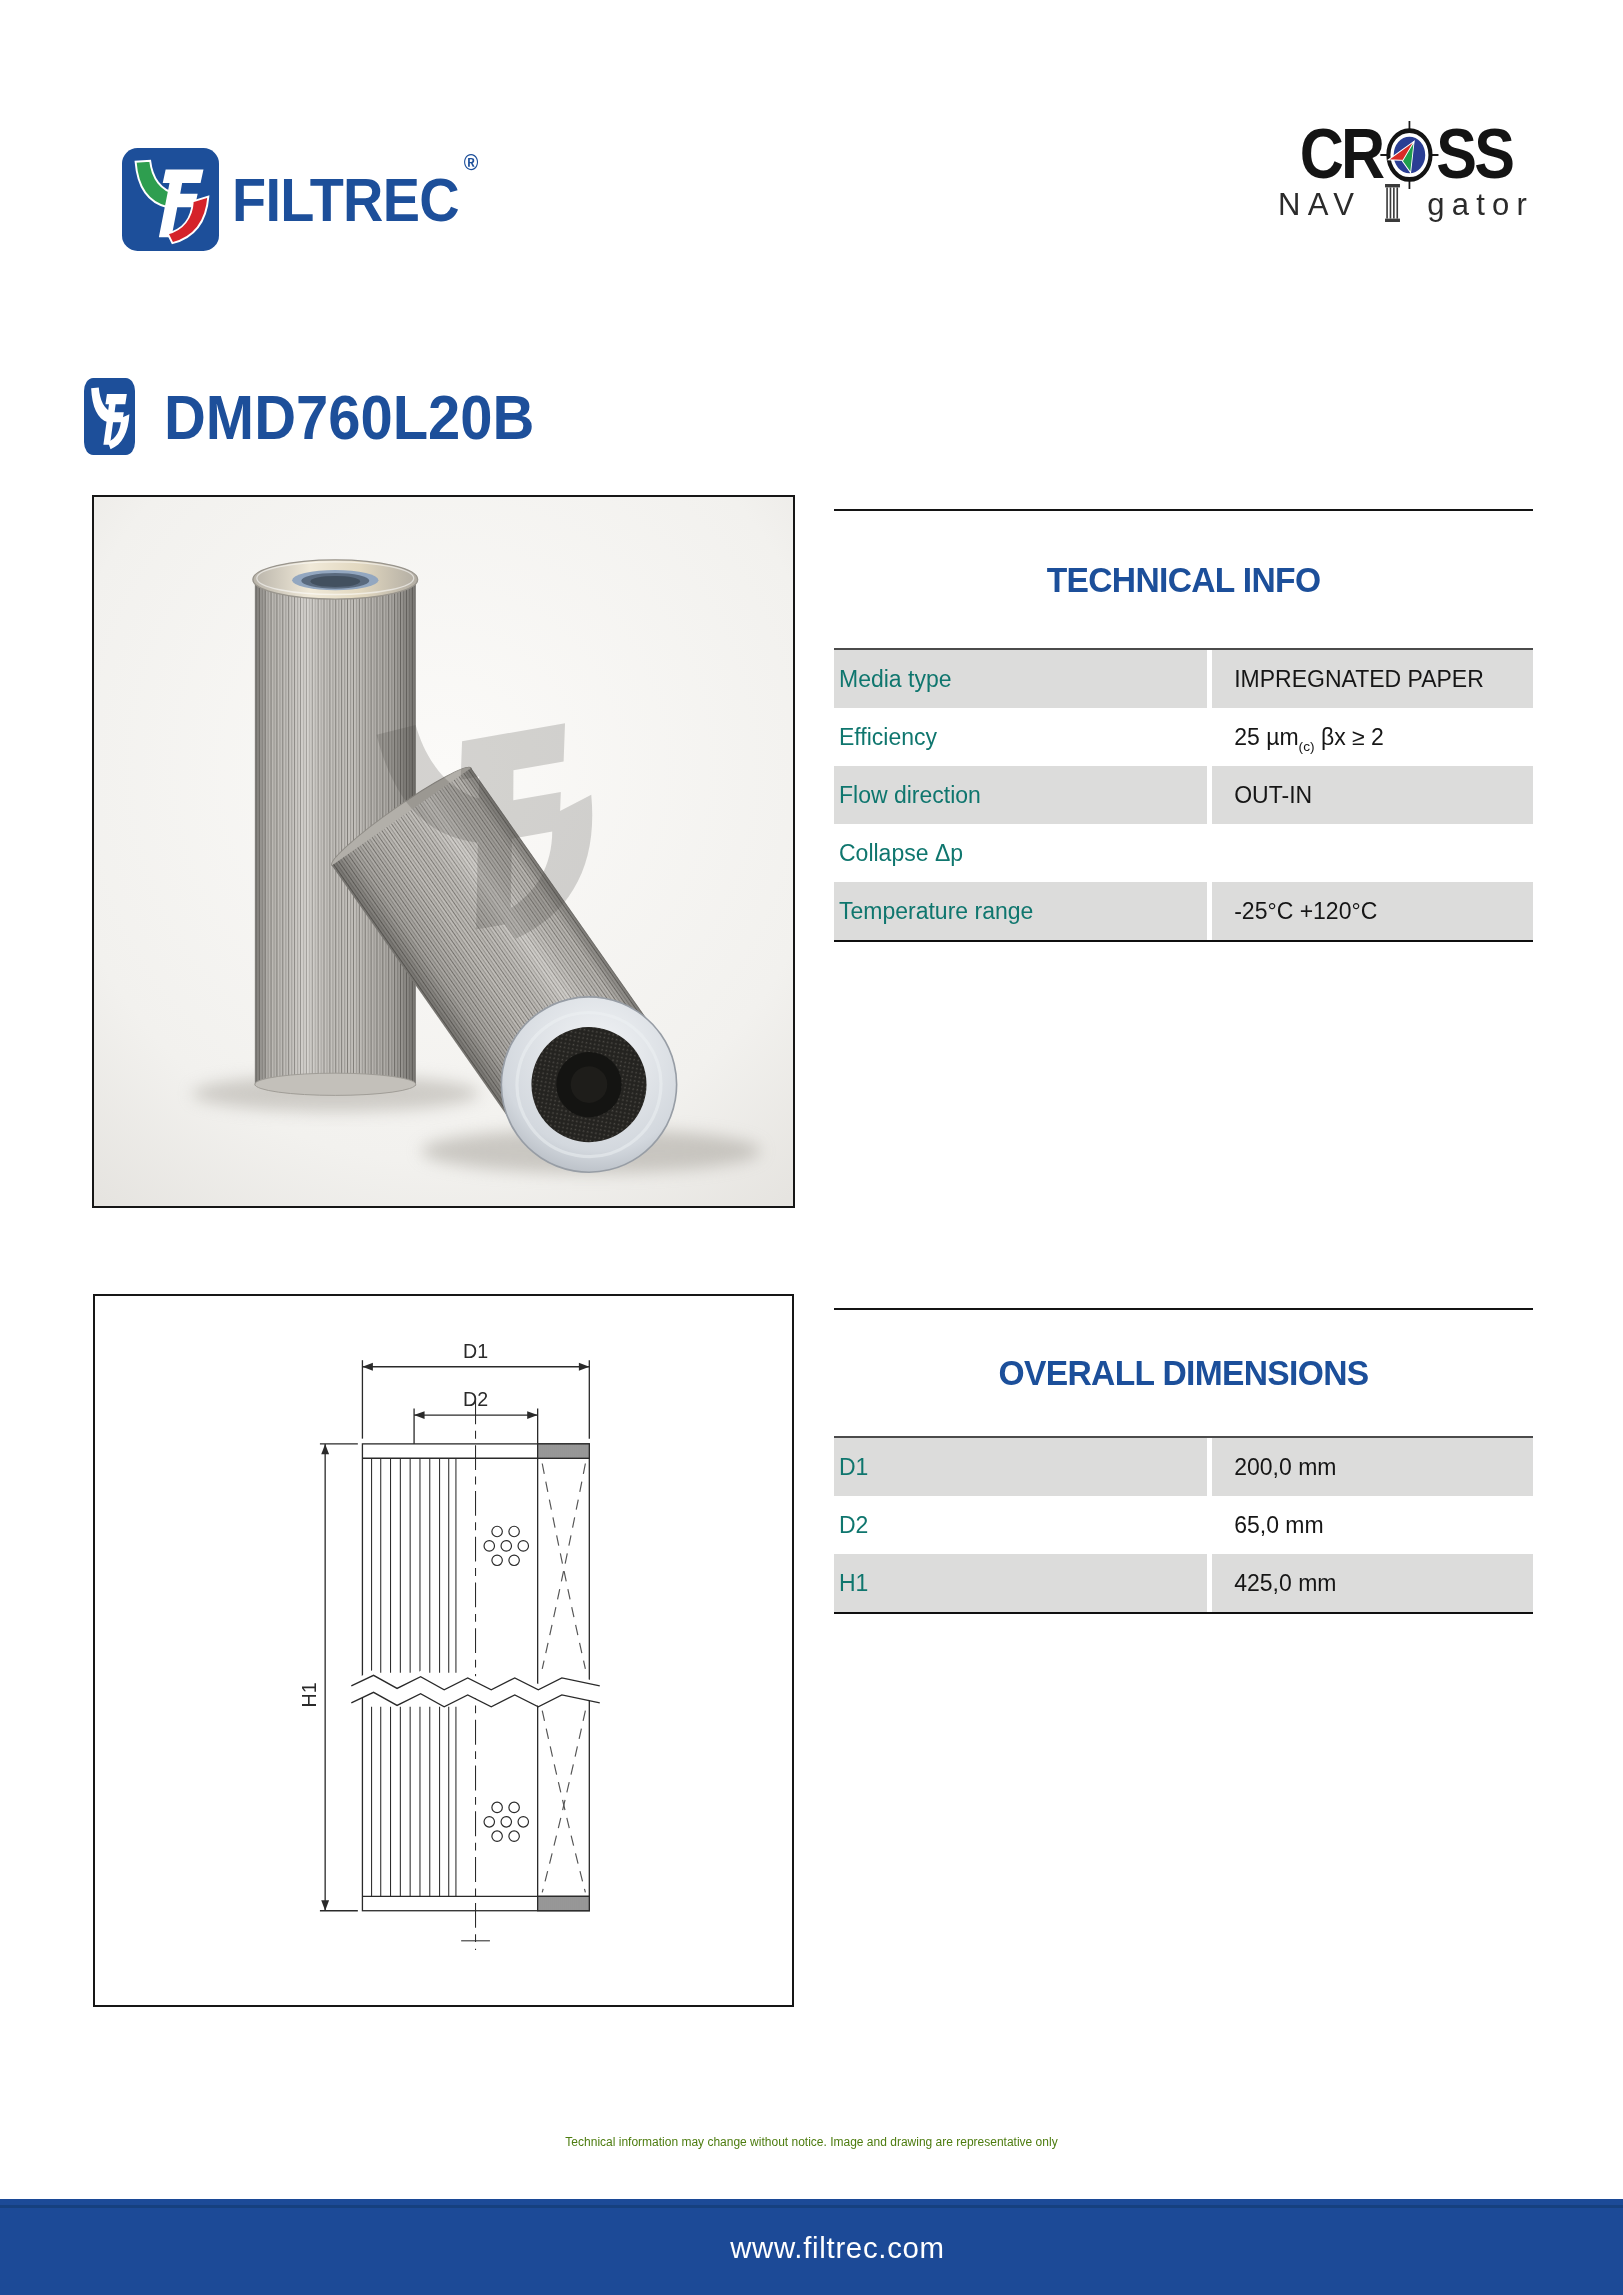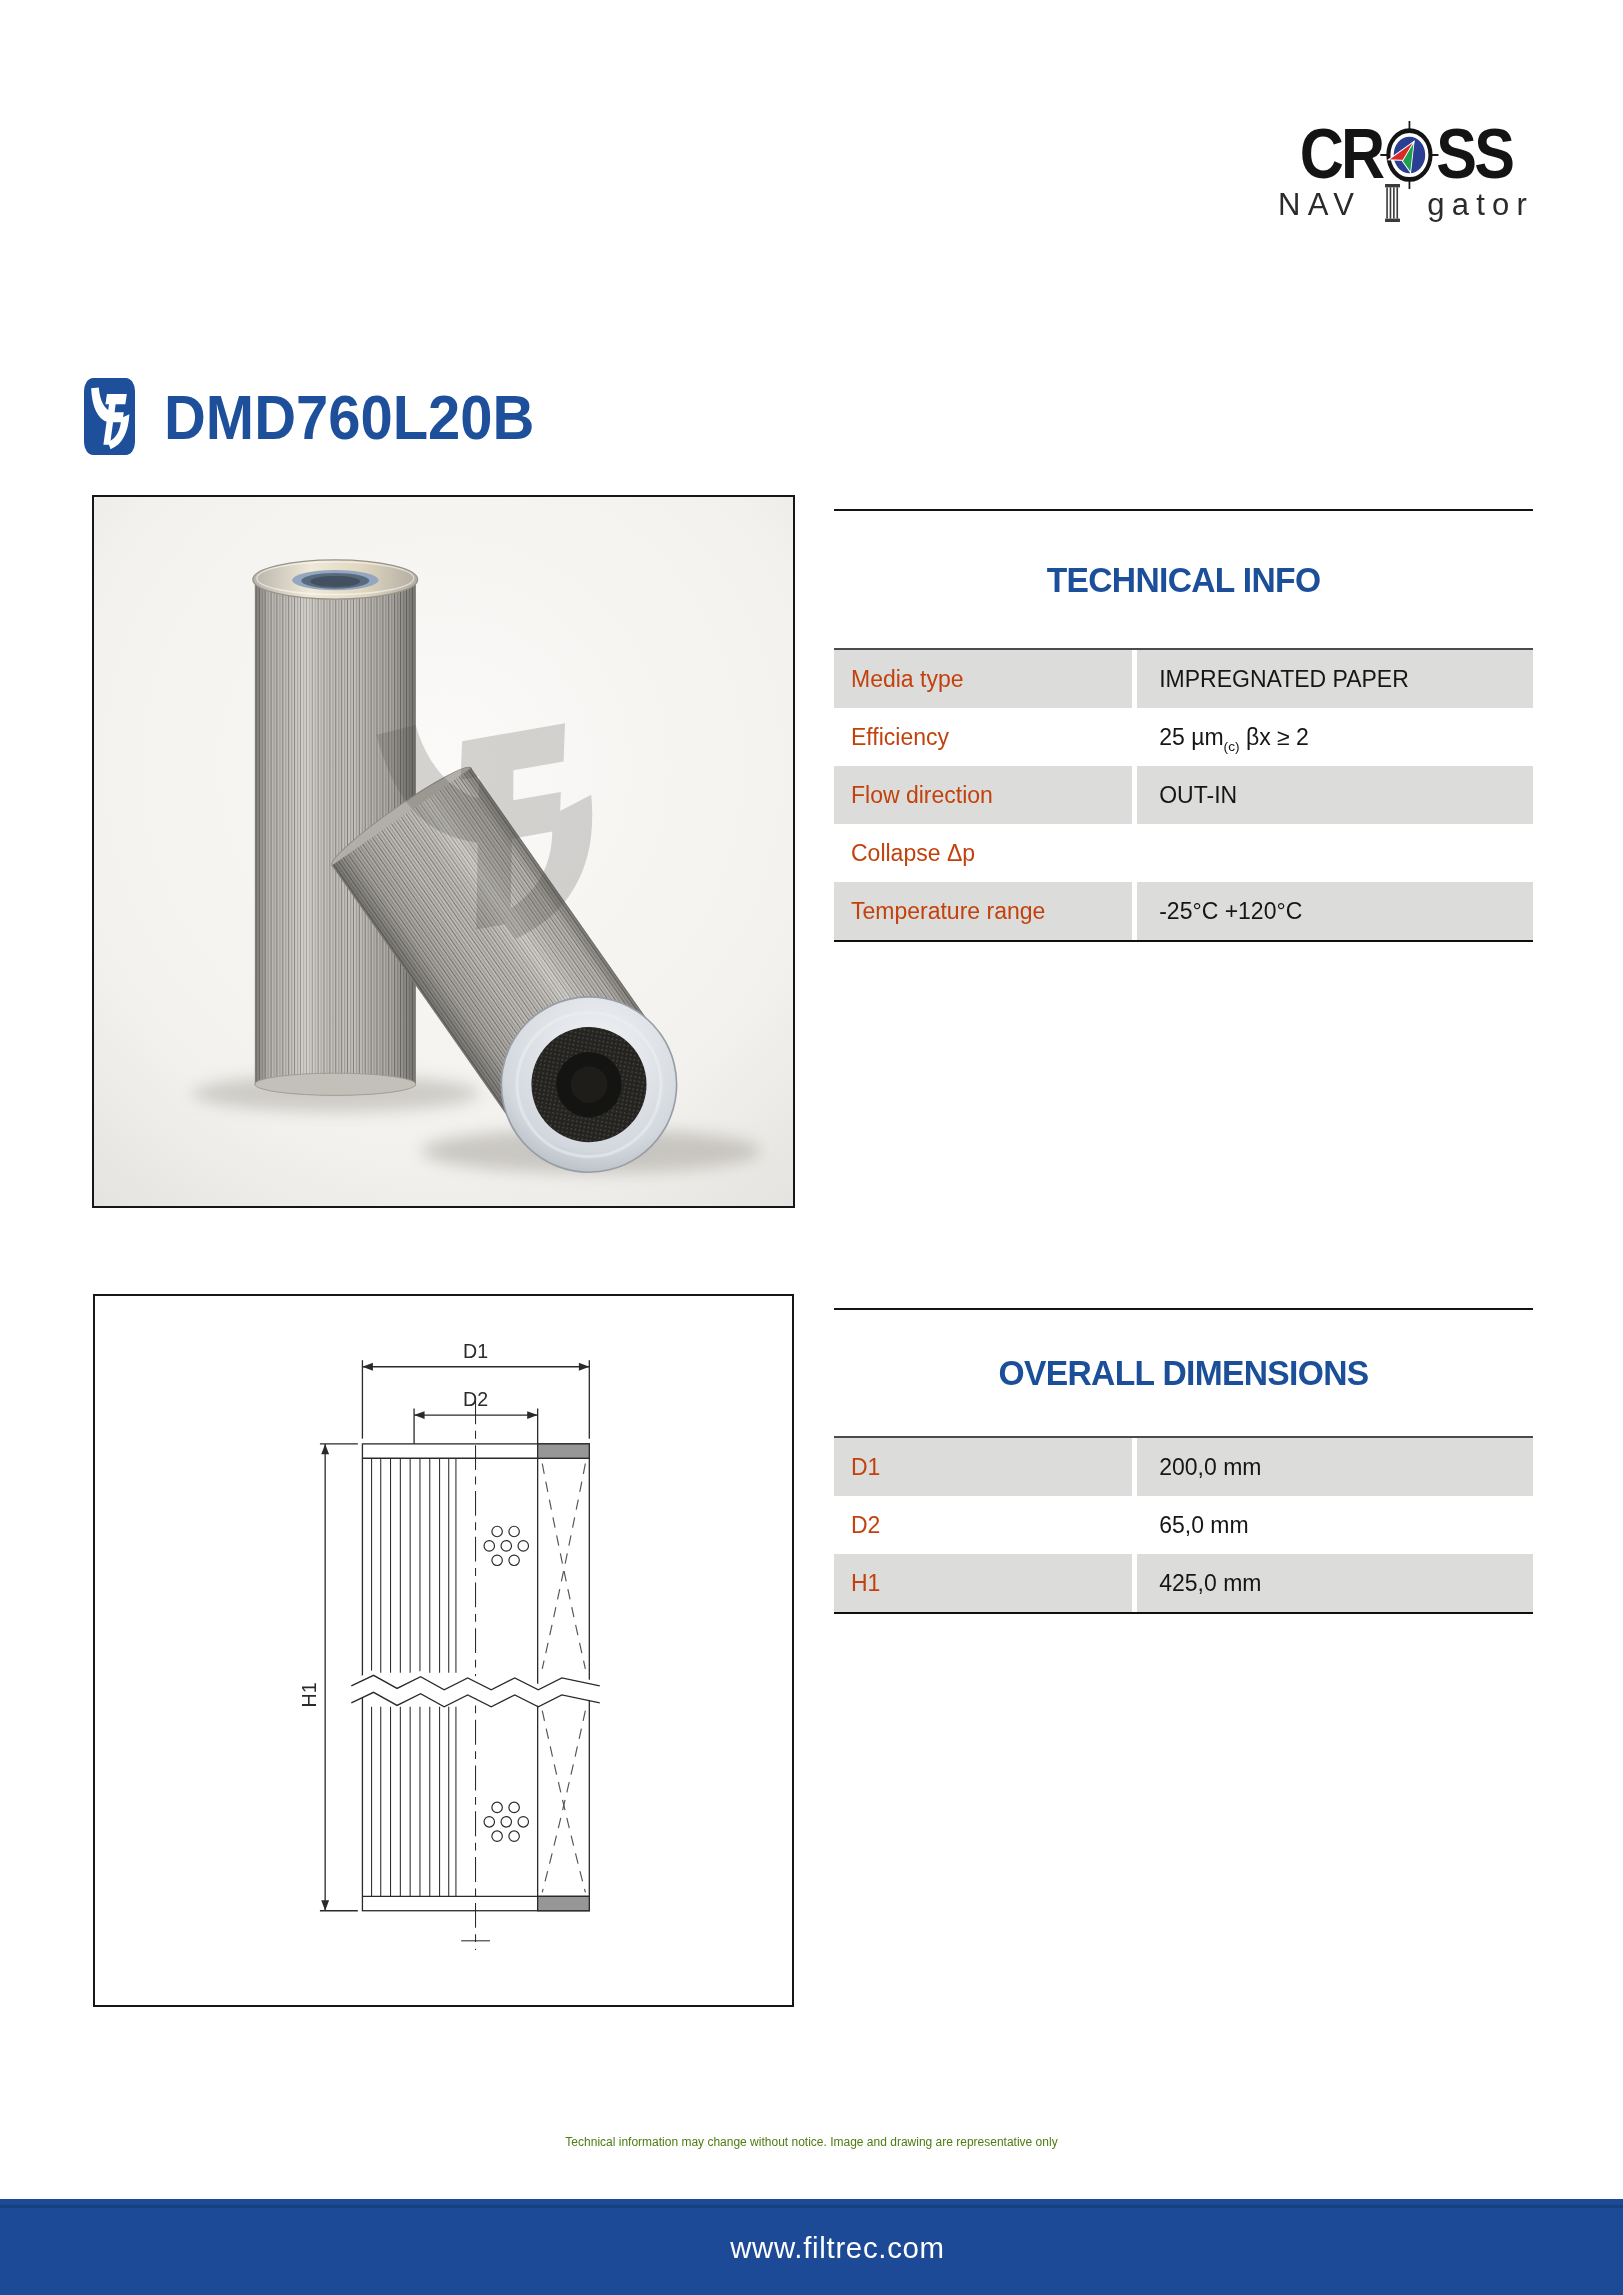--- a/index.html
+++ b/index.html
@@ -41,22 +41,22 @@
   .rule-tech{top:509px;} .rule-dim{top:1308px;}
   .sec-title{position:absolute;left:834px;width:699px;text-align:center;
              font-size:35px;font-weight:bold;color:#1c4f9a;letter-spacing:-0.7px;
              transform:scaleX(.96);transform-origin:center;white-space:nowrap;}
   .title-tech{top:560px;} .title-dim{top:1353px;}
 
   .dtable{position:absolute;left:834px;width:699px;
           border-top:2px solid #4b4b4b;border-bottom:2.6px solid #0f0f0f;box-sizing:border-box;}
   .table-tech{top:648px;} .table-dim{top:1436px;}
   .trow{display:flex;height:58px;}
-  .c-label{width:298px;display:flex;align-items:center;padding-left:17px;box-sizing:border-box;
-           font-size:23px;color:#c2410c;}
+  .c-label{width:373px;display:flex;align-items:center;padding-left:5px;box-sizing:border-box;
+           font-size:23px;color:#0f766e;}
   .c-gap{width:5.2px;background:#ffffff;}
   .c-val{flex:1;display:flex;align-items:center;padding-left:22px;box-sizing:border-box;
          font-size:23px;color:#161616;}
   .row-gray .c-label,.row-gray .c-val{background:#dcdcdb;}
   .row-white .c-label,.row-white .c-val{background:#ffffff;}
   .vsub{font-size:13.7px;position:relative;top:6.5px;}
 
   
   .disclaimer{position:absolute;left:0;top:2135px;width:100%;text-align:center;
               font-size:12px;color:#4d7c0f;}
@@ -64,20 +64,29 @@
   .bottom-bar::after{content:"";position:absolute;left:0;top:5.9px;width:100%;height:3.3px;
                      background:#16407f;}
   .site{position:absolute;left:0;top:0;width:100%;height:97px;display:flex;
         align-items:center;justify-content:center;font-size:29.4px;color:#ffffff;letter-spacing:0.7px;padding-left:26px;}
 </style>
 </head>
 <body>
 
 <div class="page">
 
+  <div class="brand-logo">
+    <svg class="mark" viewBox="0 0 100 106">
+      <rect x="0" y="0" width="100" height="106" rx="16" fill="#1d4f9a"></rect>
+      <path d="M14 14 C16 40 26 56 47 61 L56 47 C40 44 31 31 29 13 Z" fill="#2e9e4f" stroke="#ffffff" stroke-width="2"></path>
+      <path d="M38 92 L49 36 L42 36 L45 22 L84 22 L81 36 L62 36 L60 47 L78 47 L75 61 L57 61 L51 92 Z" fill="#ffffff"></path>
+      <path d="M52 98 C75 92 87 75 89 50 L73 55 C72 72 63 84 47 88 Z" fill="#d5232a" stroke="#ffffff" stroke-width="2"></path>
+    </svg>
+    <span class="brand-word"><span>FILTREC</span><span class="brand-reg">®</span></span>
+  </div>
 
   <div class="cross-logo">
     <div class="cross-row1">
       <span>CR</span>
       <svg class="cross-compass" viewBox="0 0 100 100">
         <line x1="50" y1="0" x2="50" y2="100" stroke="#1a1a1a" stroke-width="3"></line>
         <line x1="0" y1="50" x2="100" y2="50" stroke="#1a1a1a" stroke-width="3"></line>
         <circle cx="50" cy="50" r="36" fill="#ffffff" stroke="#141414" stroke-width="7"></circle>
         <circle cx="50" cy="50" r="27" fill="#2a3e94"></circle>
         <polygon points="14,57 58,30 45,58" fill="#d92b26" stroke="#ffffff" stroke-width="1.5"></polygon>

